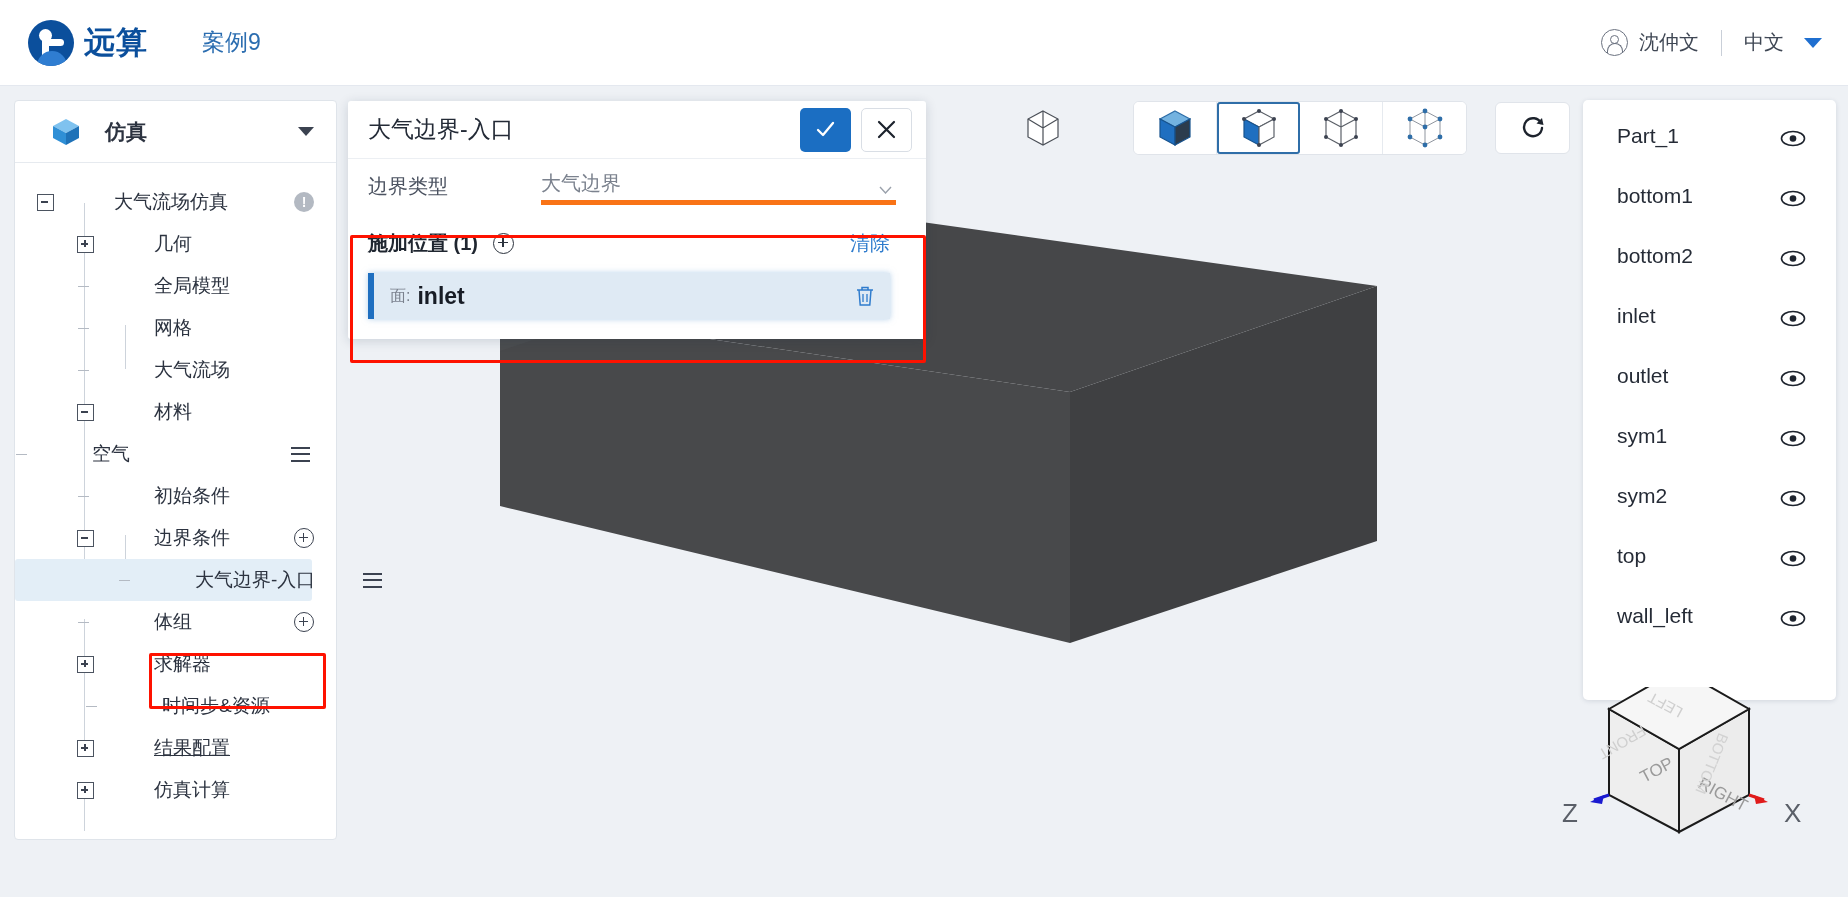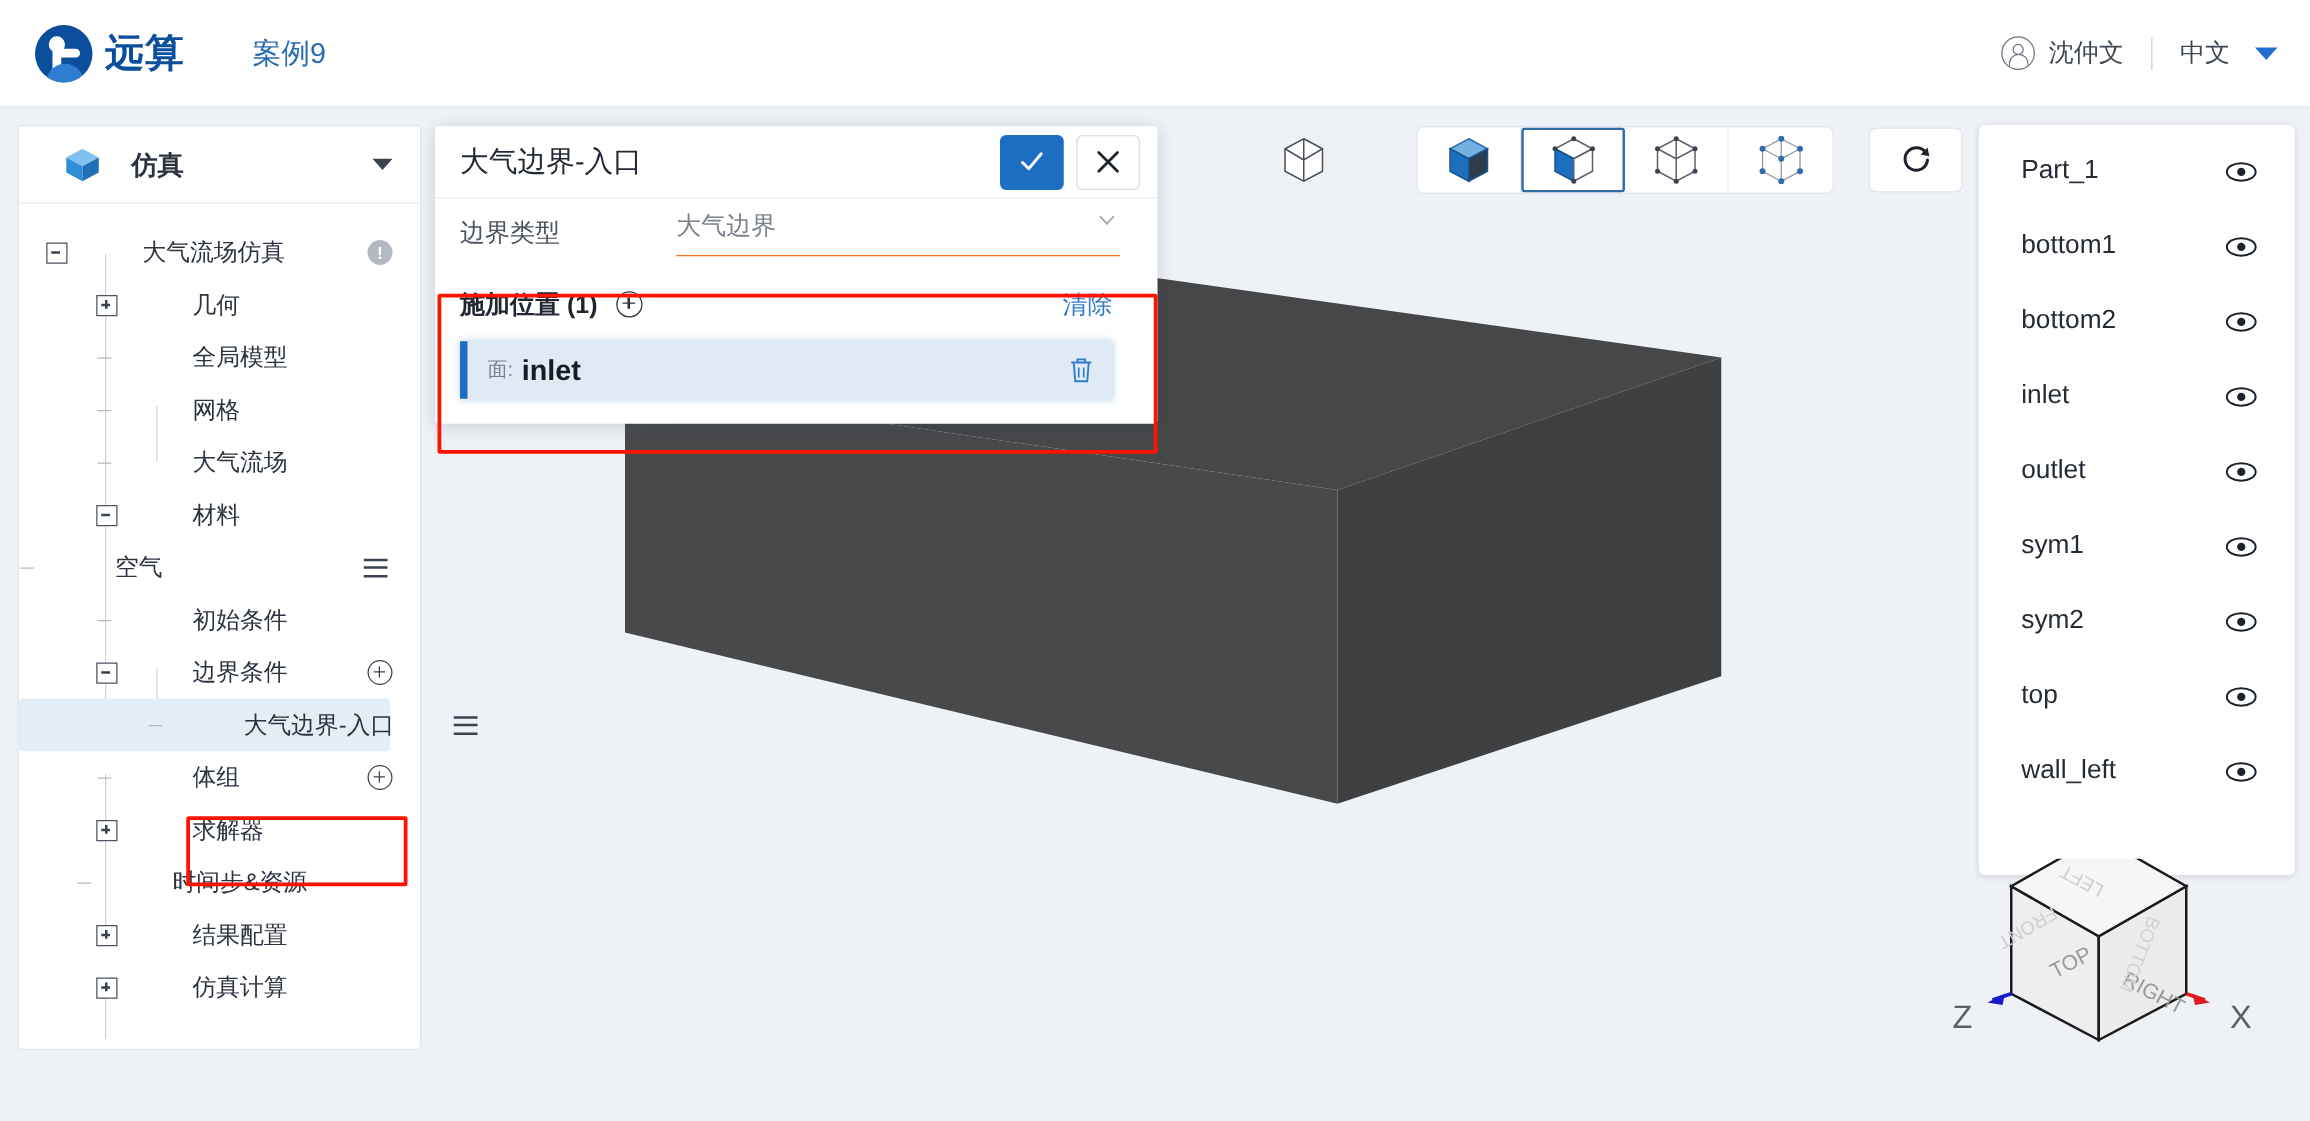--- a/index.html
+++ b/index.html
@@ -243,22 +243,22 @@
     border: 1px solid #d9dee5; border-radius: 5px;
     display: flex; align-items: center; justify-content: center;
   }
   .dlg-field {
     height: 54px; display: flex; align-items: center;
     padding: 0 30px 0 20px;
   }
   .fld-label { font-size: 20px; color: #4b5260; }
   .fld-select {
     margin-left: 93px; flex: 1;
-    display: flex; 
-    border-bottom: 1px solid #f97316;
+    display: flex; align-items: center;
+    border-bottom: 5px solid #f97316;
     height: 38px;
   }
   .fld-value { font-size: 20px; color: #7b828e; }
   .fld-caret {
     margin-left: auto; margin-right: 4px;
     width: 13px; height: 8px;
   }
   .dlg-body { padding: 8px 14px 20px 20px; }
   .loc-head { display: flex; align-items: center; height: 44px; }
   .loc-title { font-size: 20px; font-weight: 700; color: #1f2630; }
@@ -575,26 +575,26 @@
       <span class="leaf-dash"></span>
       <span class="tree-label">体组</span>
       <span class="row-plus"></span>
     </div>
 
     <div class="tree-row" style="padding-left:62px;">
       <span class="tog plus"></span>
       <span class="tree-label">求解器</span>
     </div>
 
-    <div class="tree-row" style="padding-left:46px;">
+    <div class="tree-row" style="padding-left:70px;">
       <span class="leaf-dash"></span>
       <span class="tree-label">时间步&amp;资源</span>
     </div>
 
-    <div class="tree-row" style="padding-left:62px;">
+    <div class="tree-row" style="padding-left:62px;text-decoration:underline;">
       <span class="tog plus"></span>
       <span class="tree-label">结果配置</span>
     </div>
 
     <div class="tree-row" style="padding-left:62px;">
       <span class="tog plus"></span>
       <span class="tree-label">仿真计算</span>
     </div>
   </div>
 

